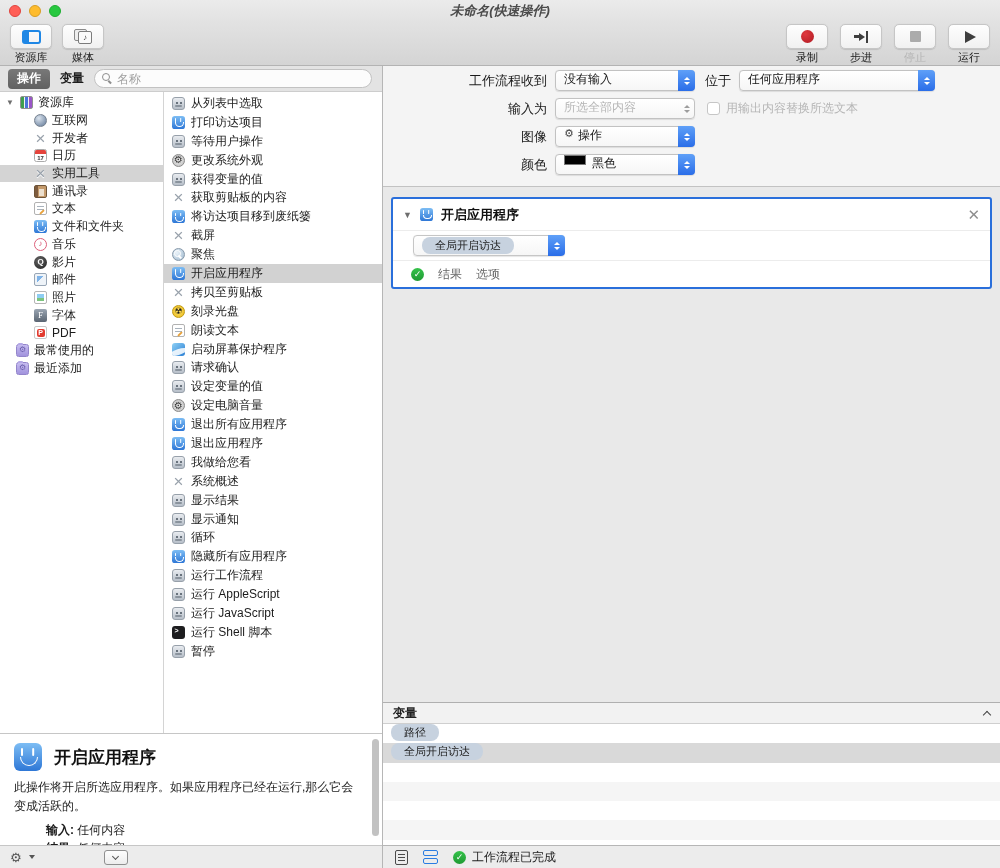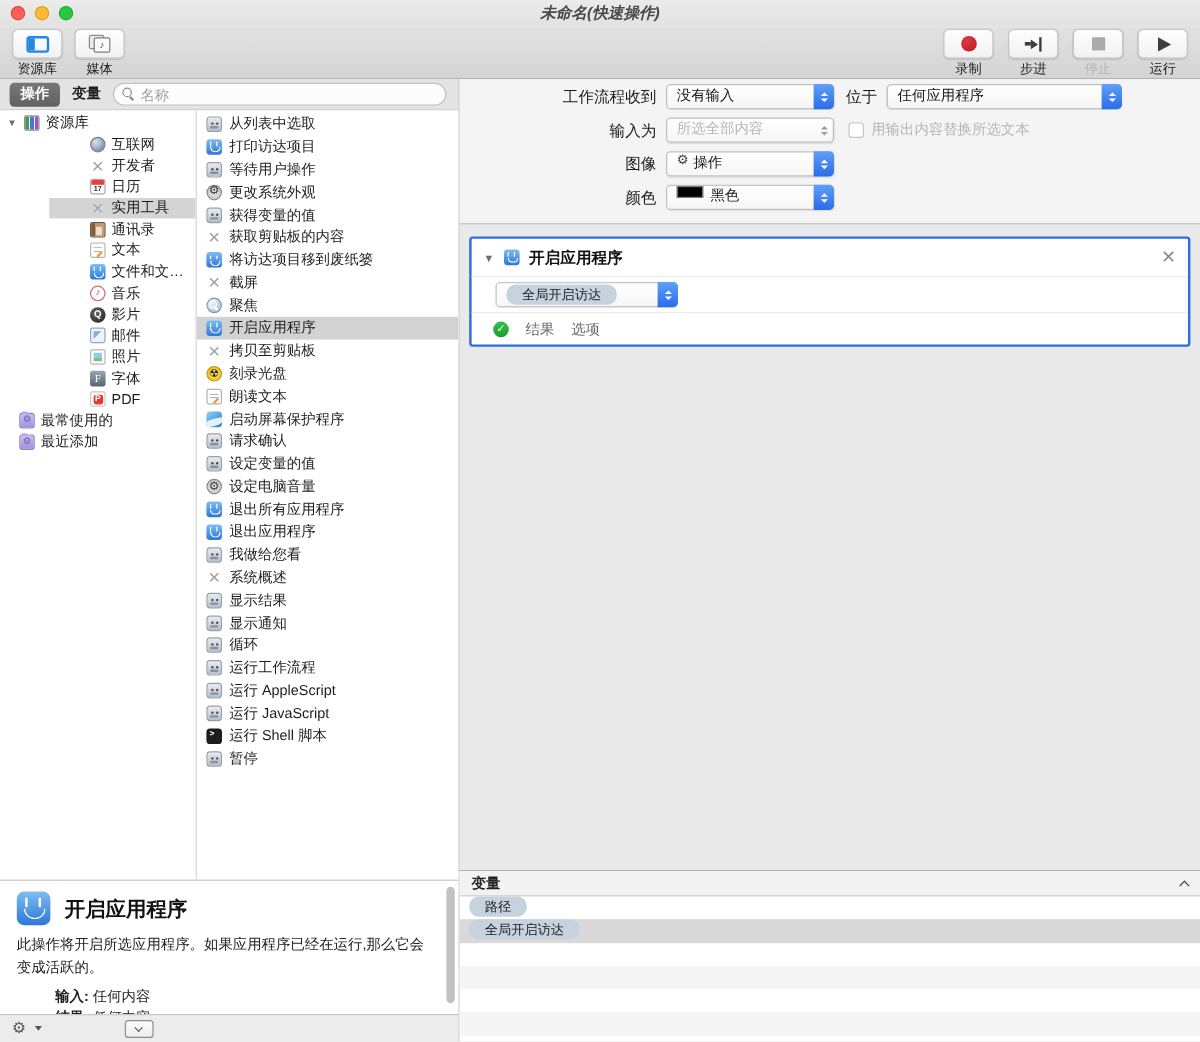--- a/index.html
+++ b/index.html
@@ -52,21 +52,21 @@
   .mag::after{content:"";position:absolute;left:7px;top:7px;width:4px;height:1.5px;background:#8e8e8e;transform:rotate(45deg);transform-origin:0 0;}
   .searchbox input{border:none;outline:none;background:transparent;font-size:12px;width:100%;color:#222;font-family:inherit;}
   .searchbox input::placeholder{color:#a0a0a0;}
 
   
   .lists{flex:1;display:flex;min-height:0;background:#fff;}
   .cats{width:164px;flex:0 0 164px;border-right:1px solid #d4d4d4;padding-top:2px;overflow:hidden;}
   .acts{flex:1;padding-top:2px;overflow:hidden;}
   .crow{height:17.7px;display:flex;align-items:center;gap:5px;font-size:12px;white-space:nowrap;}
   .crow.root{padding-left:6px;}
-  .crow.child{padding-left:34px;margin-left:41px;}
+  .crow.child{padding-left:34px;}
   .crow.smart{padding-left:16px;}
   .crow.sel{background:#d4d4d4;}
   .disc{font-size:8px;color:#6e6e6e;width:9px;flex:0 0 9px;}
   .arow{height:18.9px;display:flex;align-items:center;gap:6px;font-size:12px;padding-left:8px;white-space:nowrap;}
   .arow.sel{background:#d2d2d2;}
   .lbl{overflow:hidden;text-overflow:ellipsis;}
 
   
   .ic{width:13px;height:13px;flex:0 0 13px;border-radius:3px;position:relative;display:inline-flex;align-items:center;justify-content:center;font-size:13px;line-height:1;}
   .ic-library{background:linear-gradient(90deg,#3f9e4d 0 3px,#f2f2f2 3px 4px,#4a76d8 4px 7px,#f2f2f2 7px 8px,#9a55c8 8px 11px,#e0643c 11px);border:1px solid #909090;border-radius:2px;}
@@ -414,20 +414,24 @@
             </div>
             <div class="arow">
               <span class="ic ic-robot"></span>
               <span class="lbl">显示通知</span>
             </div>
             <div class="arow">
               <span class="ic ic-robot"></span>
               <span class="lbl">循环</span>
             </div>
             <div class="arow">
+              <span class="ic ic-finder"></span>
+              <span class="lbl">隐藏所有应用程序</span>
+            </div>
+            <div class="arow">
               <span class="ic ic-robot"></span>
               <span class="lbl">运行工作流程</span>
             </div>
             <div class="arow">
               <span class="ic ic-robot"></span>
               <span class="lbl">运行 AppleScript</span>
             </div>
             <div class="arow">
               <span class="ic ic-robot"></span>
               <span class="lbl">运行 JavaScript</span>
@@ -557,16 +561,27 @@
             <div class="vrow alt vsel">
               <span class="pill">全局开启访达</span>
             </div>
             <div class="vrow"></div>
             <div class="vrow alt"></div>
             <div class="vrow"></div>
             <div class="vrow alt"></div>
           </div>
       </div>
 
+      <div class="statusbar">
+        <span class="list-ic"></span>
+        <span class="blocks-ic">
+            <span></span>
+            <span></span>
+          </span>
+        <span class="status-msg">
+          <span class="check-ic"></span>
+          <span>工作流程已完成</span>
+        </span>
+      </div>
 
     </div>
   </div>
 </div>
 
 </body></html>

